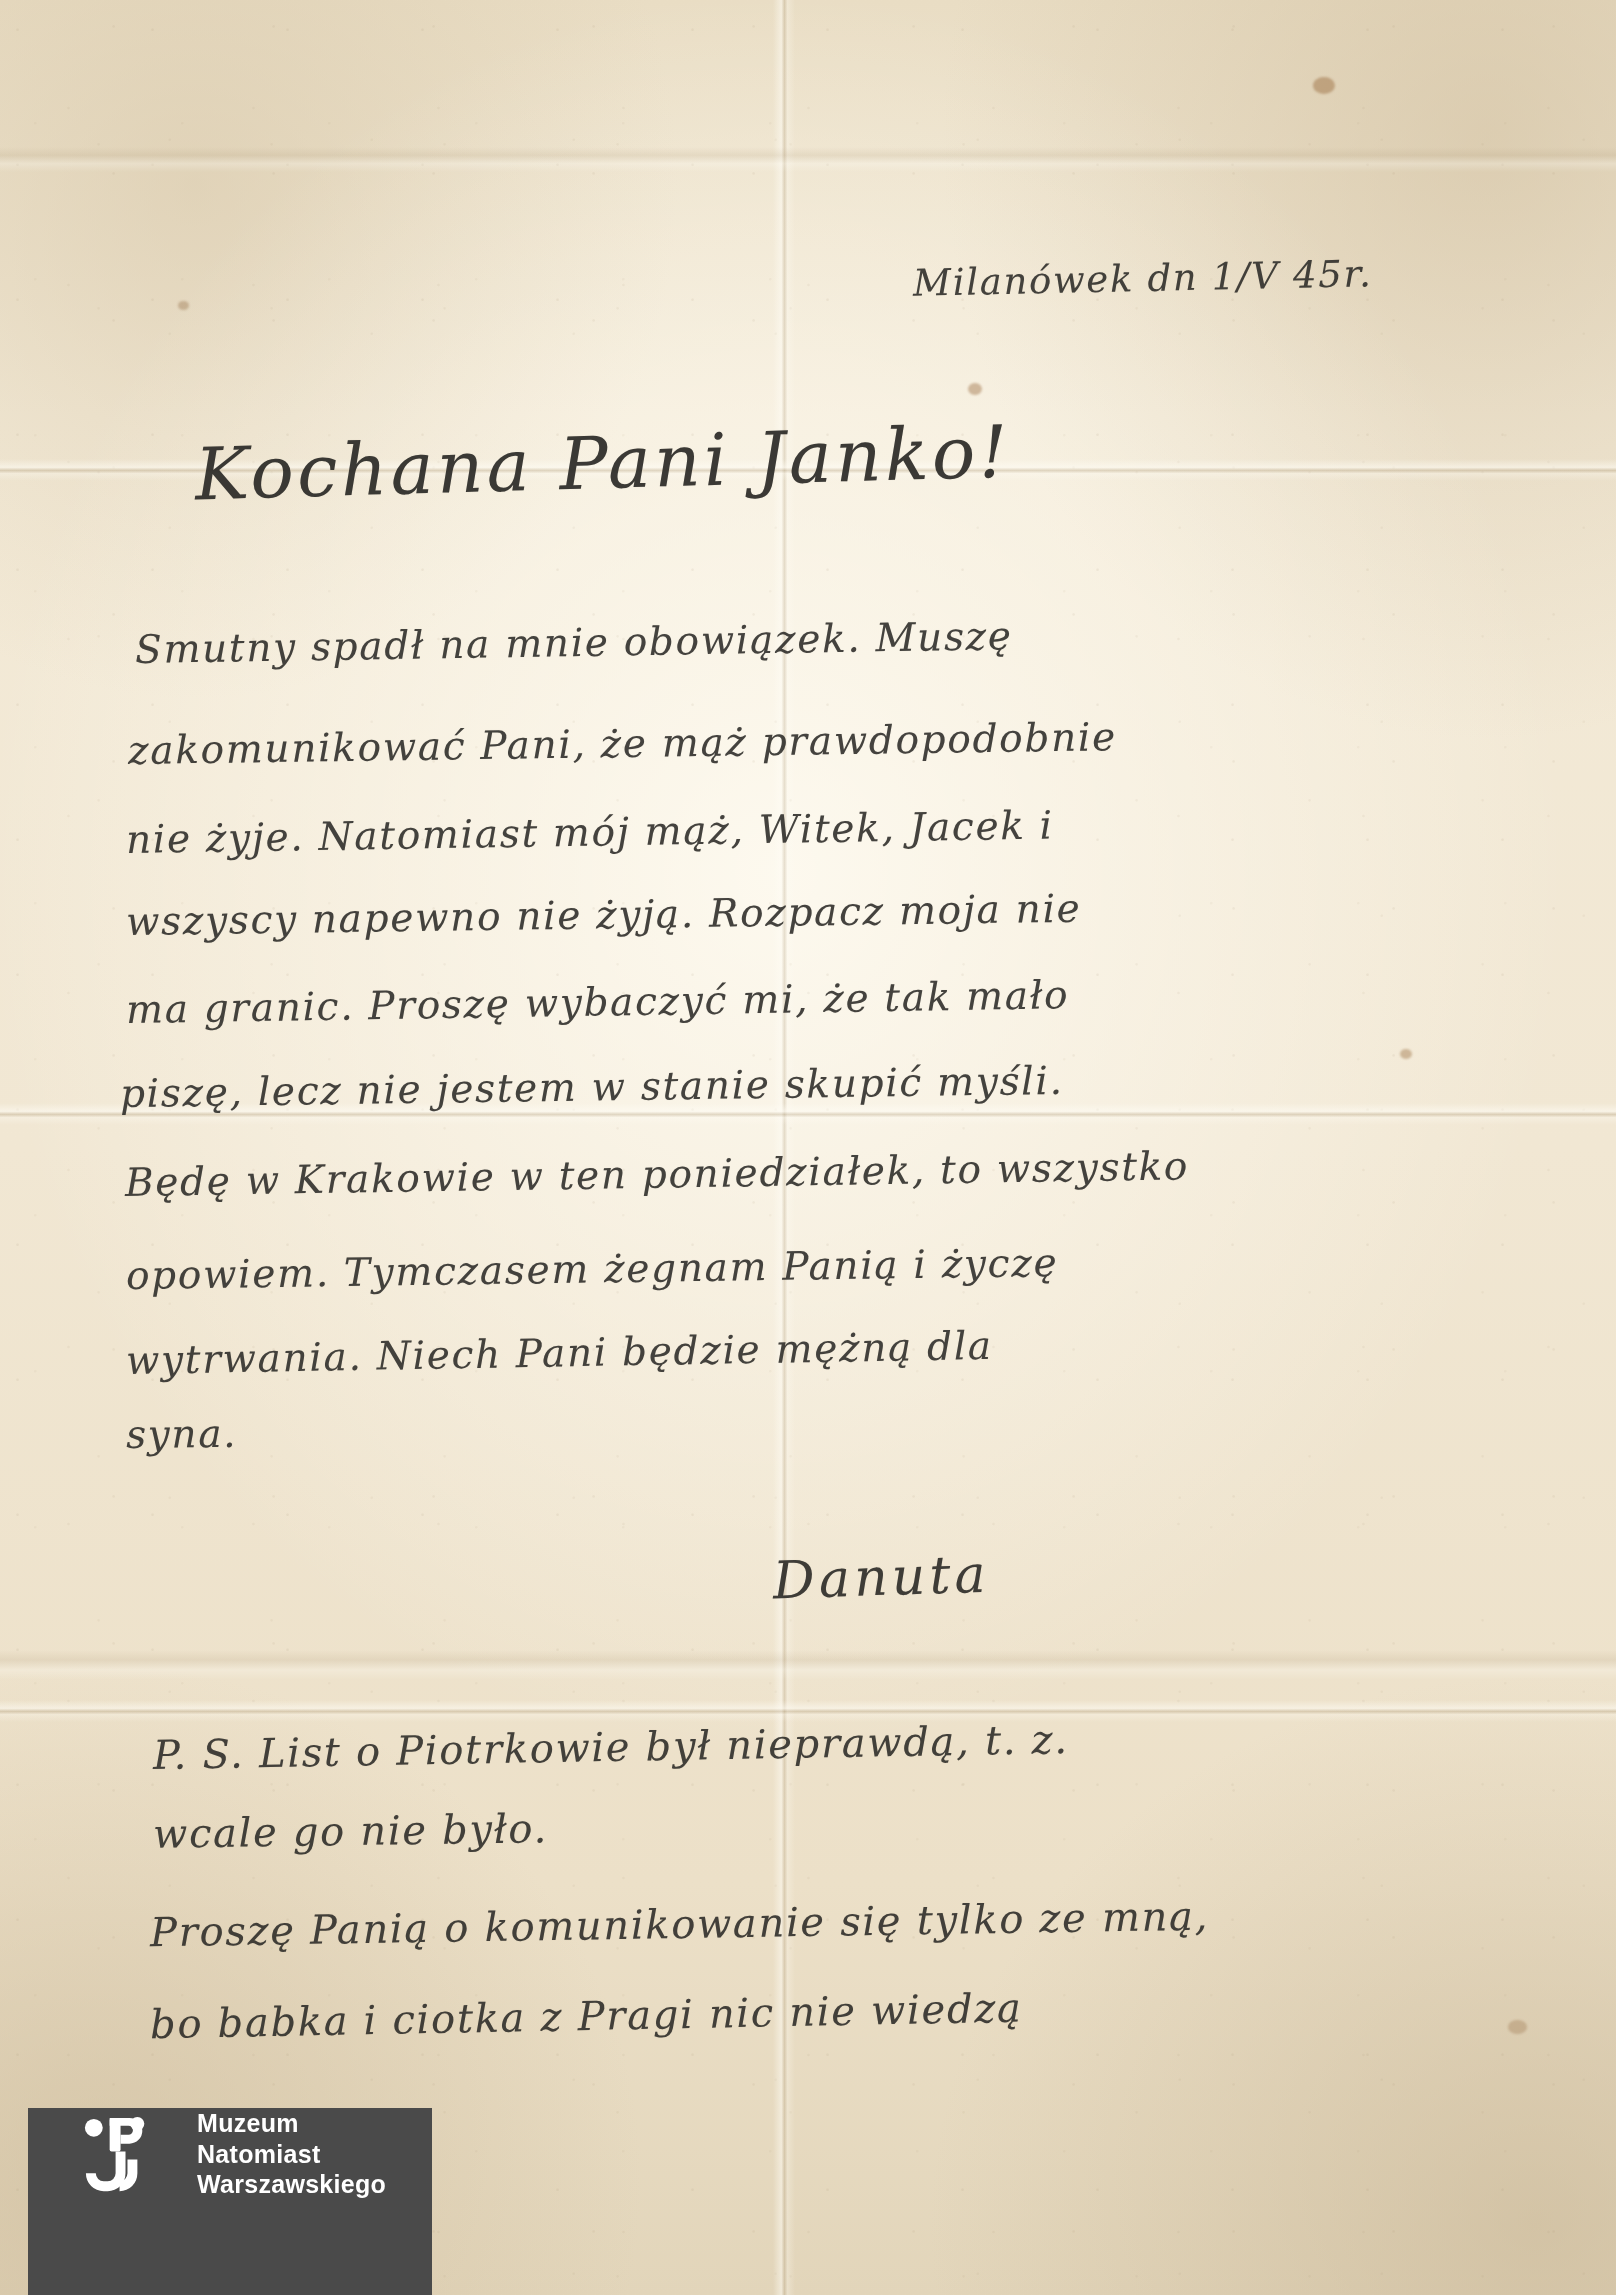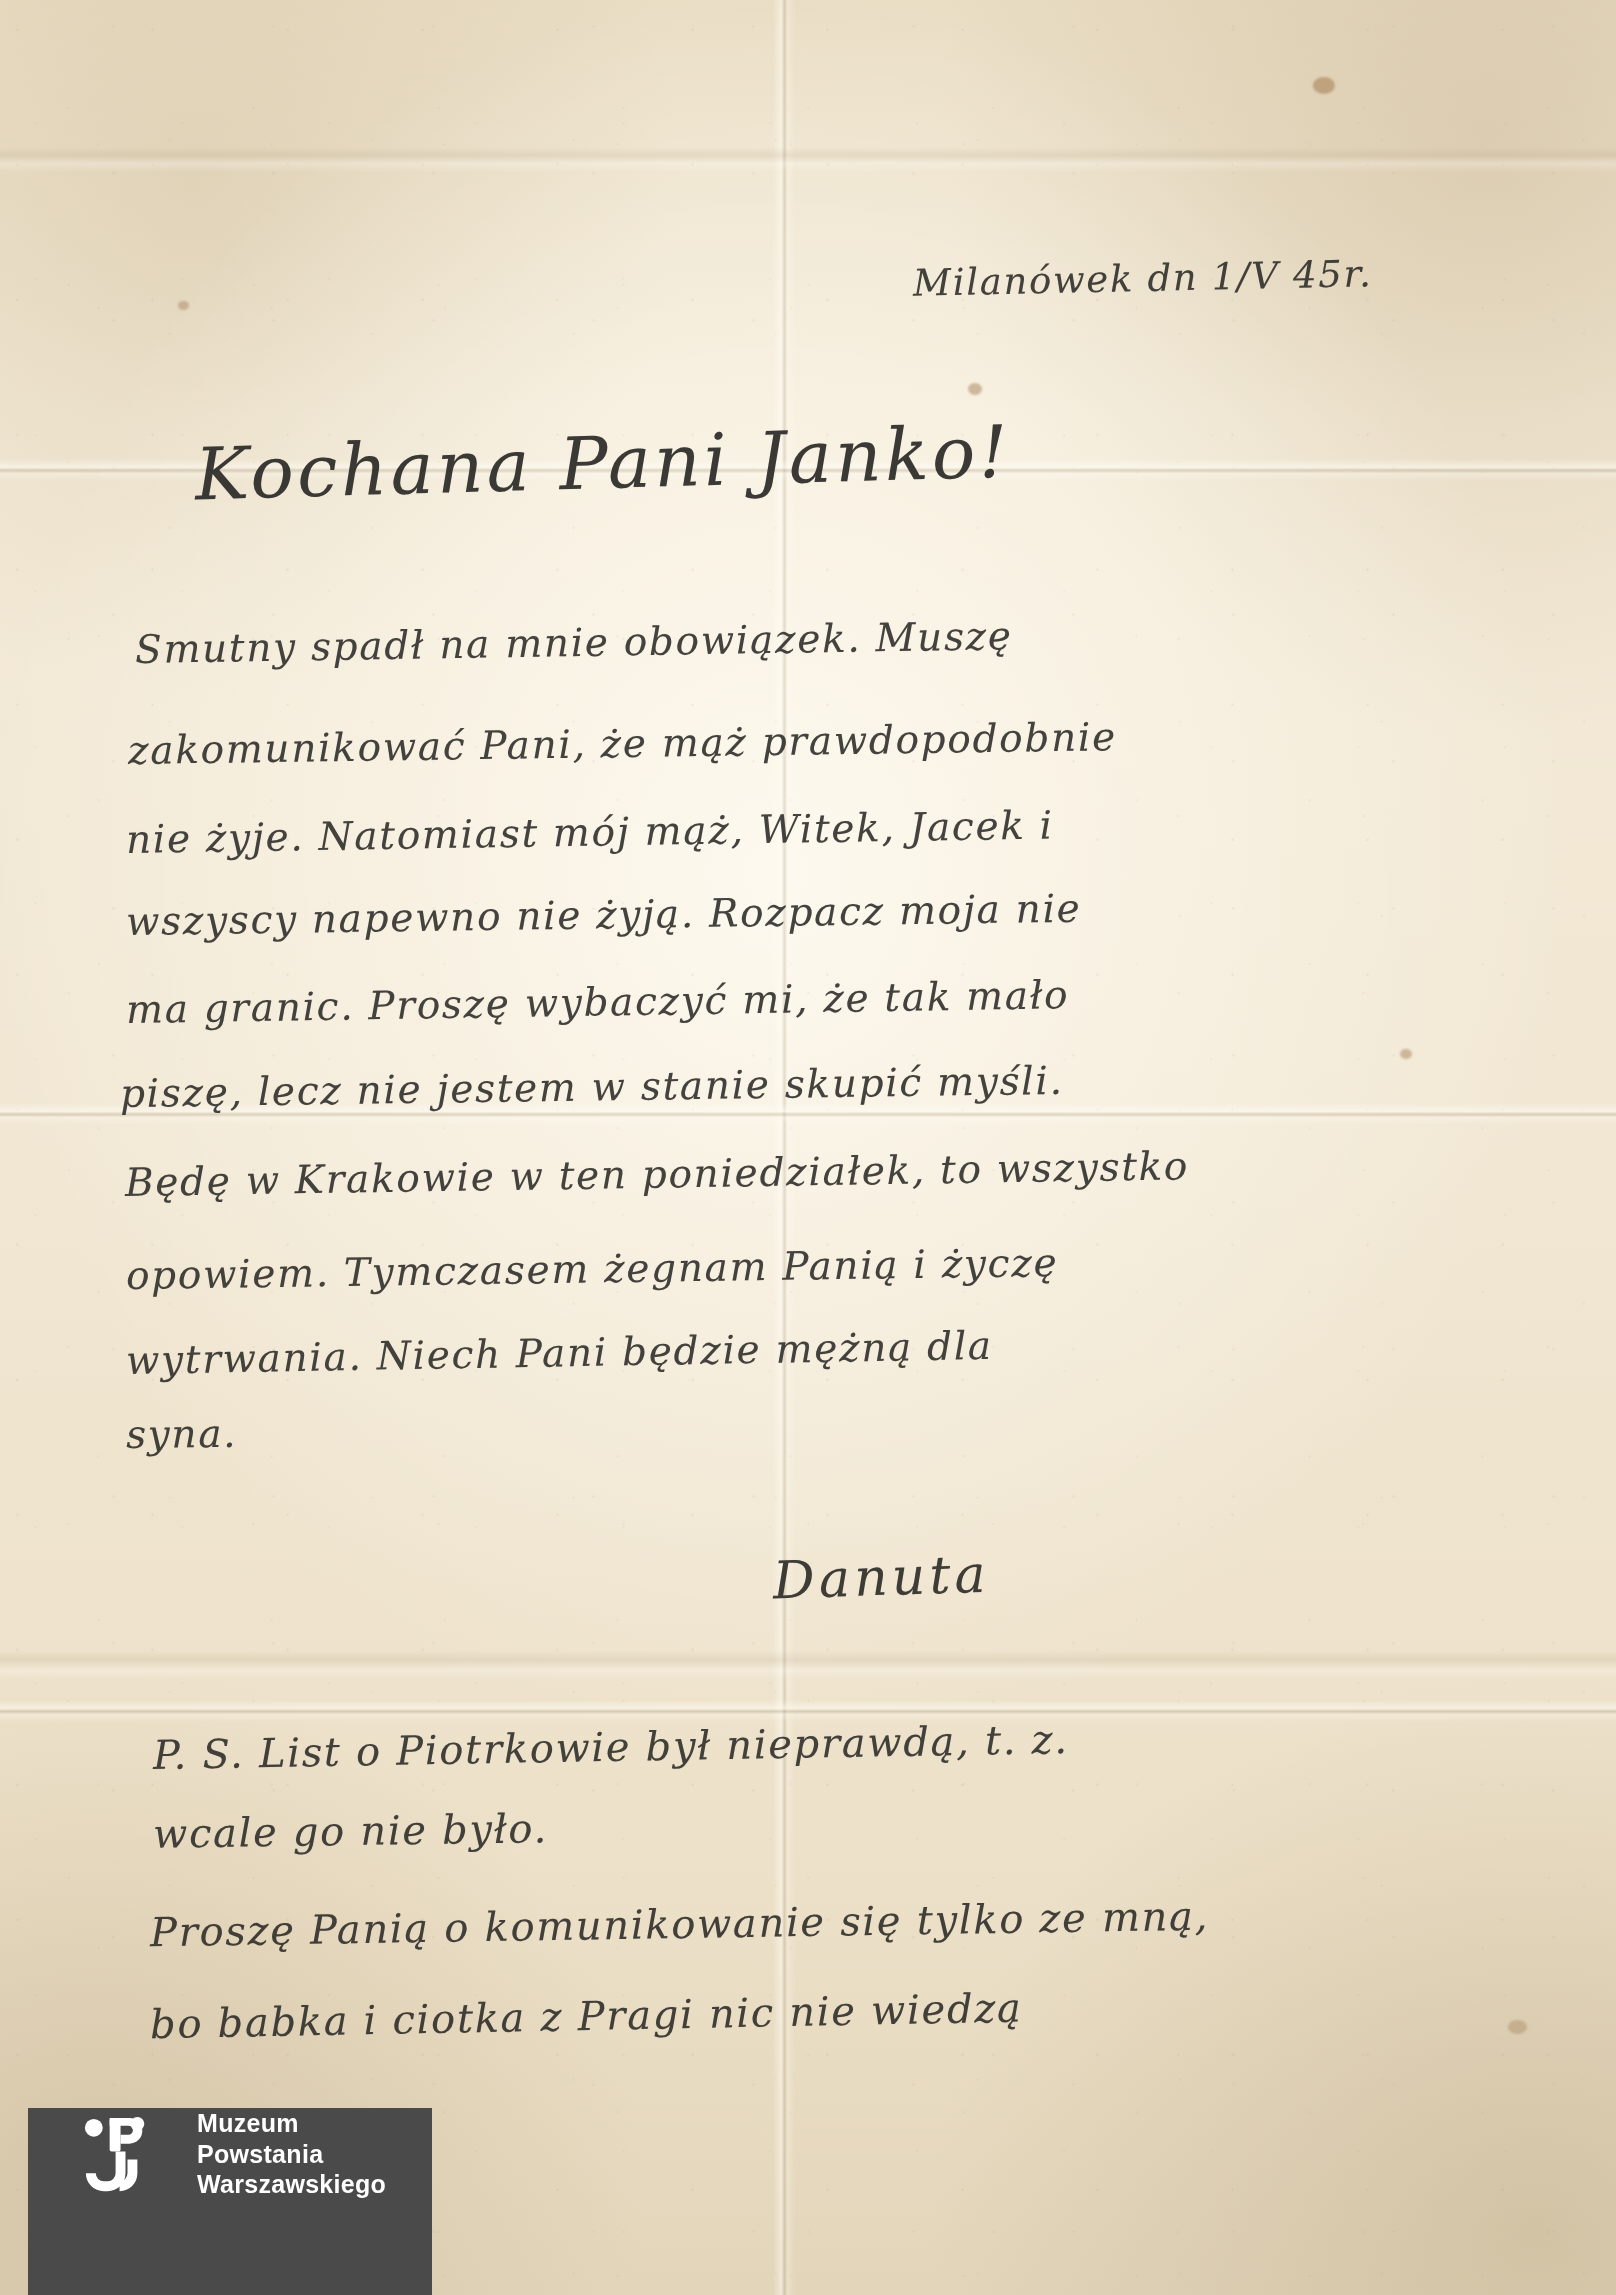--- a/index.html
+++ b/index.html
@@ -193,19 +193,19 @@
         <circle cx="18" cy="20" r="9"></circle>
         <rect x="34" y="10" width="11" height="34" rx="2"></rect>
         <path d="M34 10 h20 a13 13 0 0 1 0 26 h-9 v-9 h8 a4.5 4.5 0 0 0 0-9 h-19 z"></path>
         <circle cx="62" cy="16" r="7"></circle>
         <path d="M40 44 h10 v22 a18 18 0 0 1 -18 18 h-4 a18 18 0 0 1 -18 -18 h10 a8 8 0 0 0 8 8 h4 a8 8 0 0 0 8 -8 z"></path>
         <path d="M52 52 h10 v14 a18 18 0 0 1 -18 18 v-10 a8 8 0 0 0 8 -8 z"></path>
       </g>
     </svg>
     <div class="wm-text">
       <div>Muzeum</div>
-      <div>Powstania</div>
+      <div>Natomiast</div>
       <div>Warszawskiego</div>
     </div>
   </div>
 
 </div>
 
 
 </body></html>

